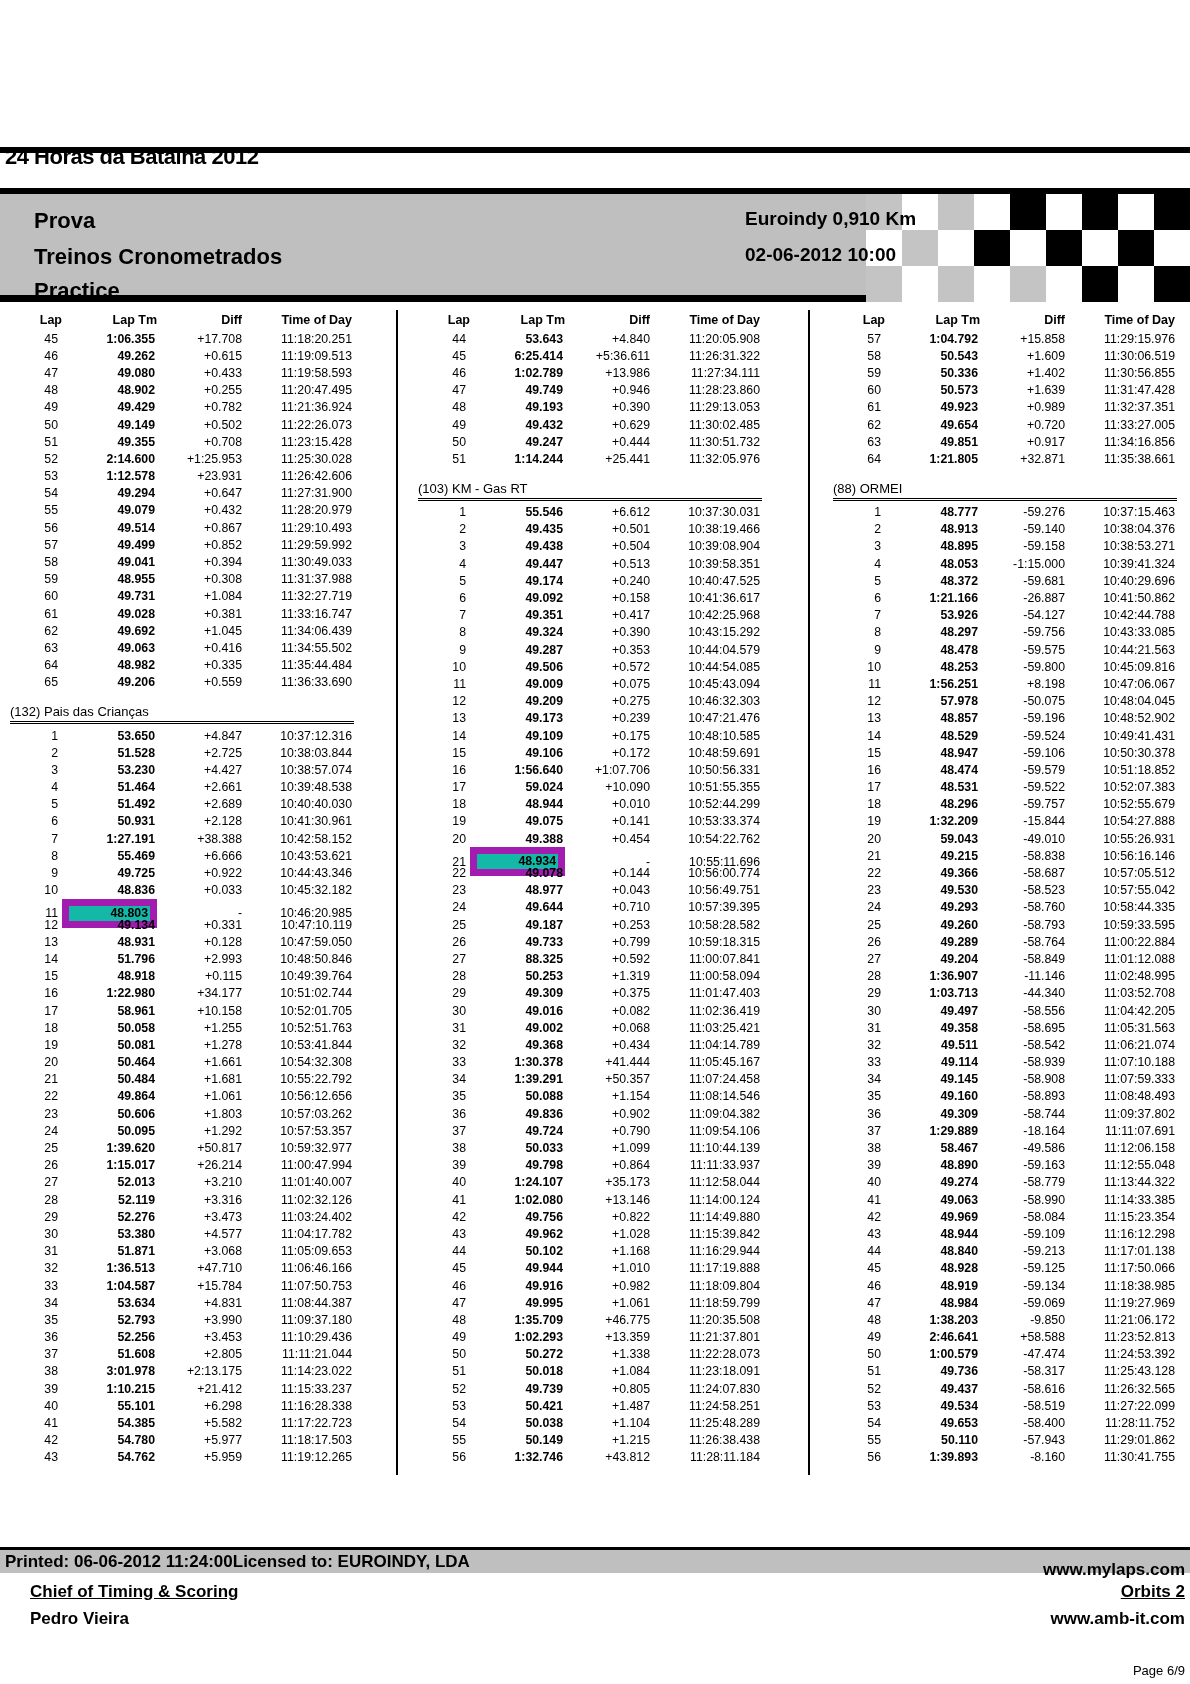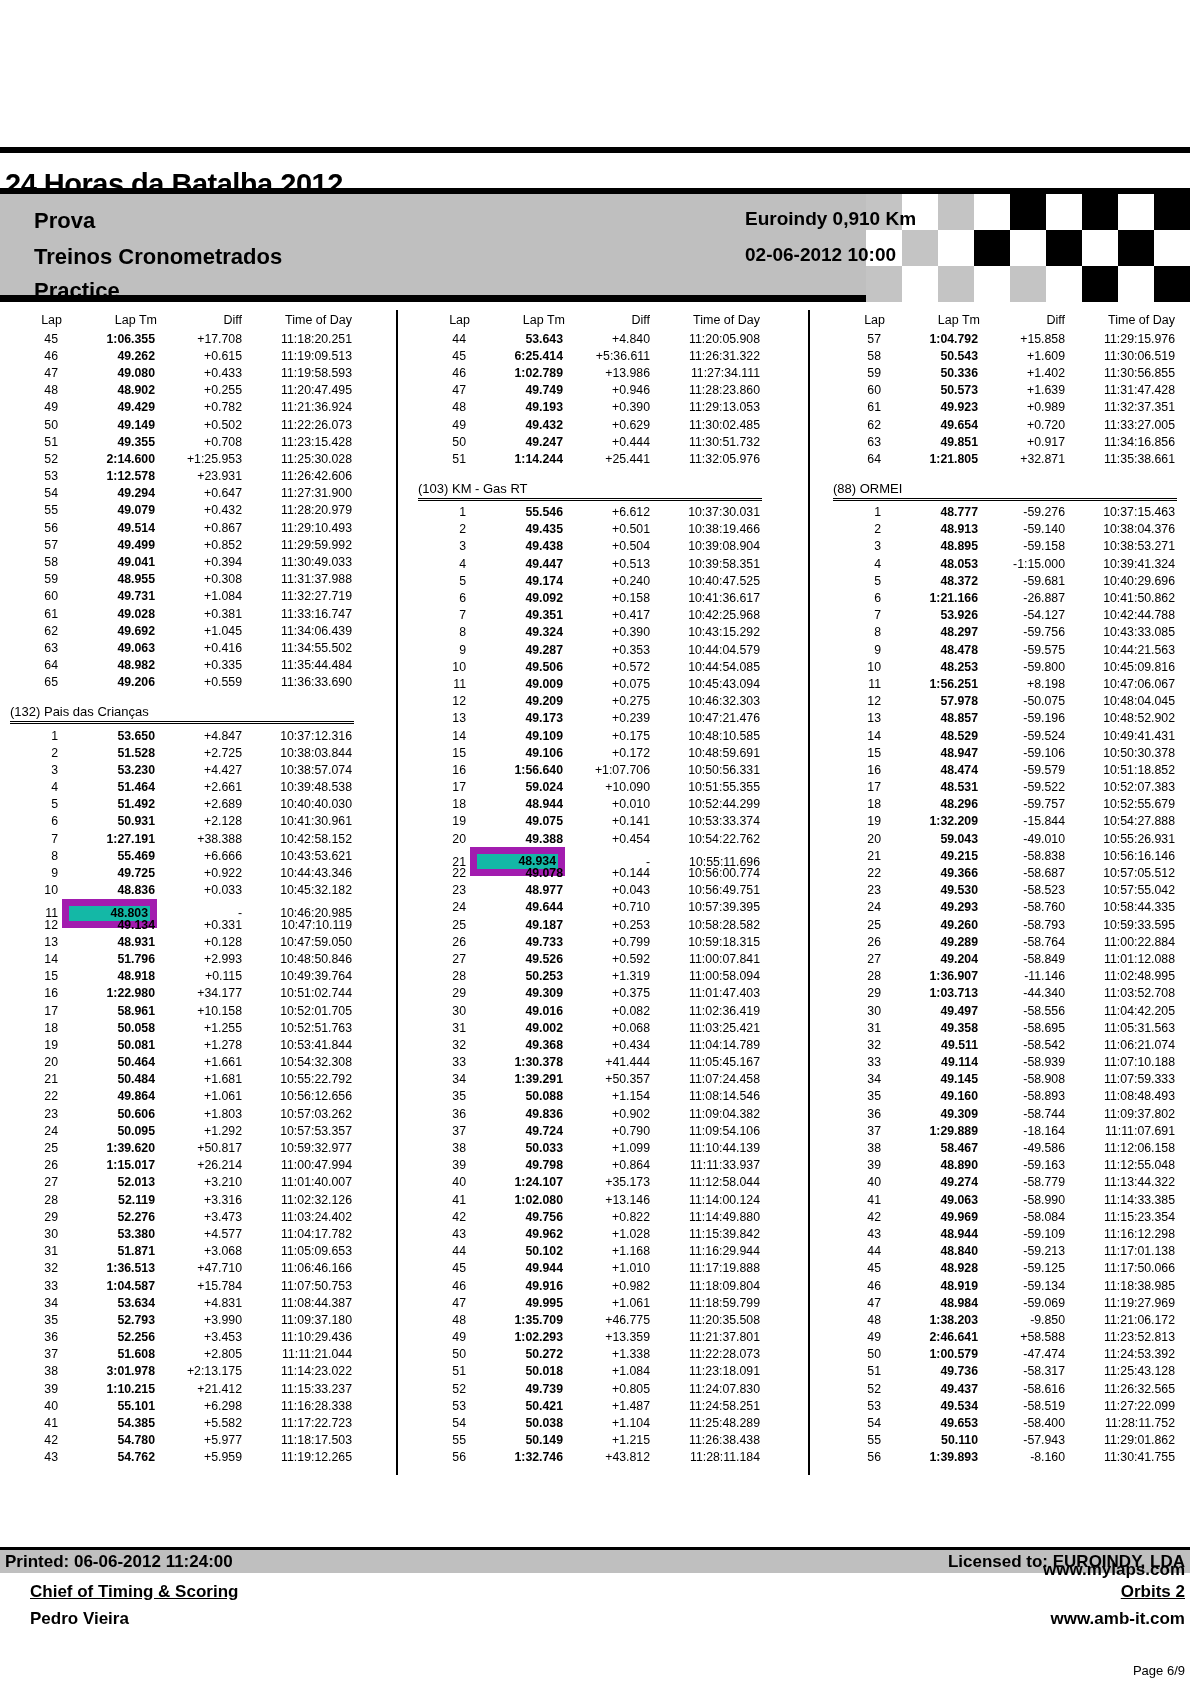--- a/index.html
+++ b/index.html
@@ -6,22 +6,22 @@
   html,body { background:#fff; }
   body {
     width:1190px; height:1684px; position:relative;
     font-family:"Liberation Sans", sans-serif; color:#000;
   }
   
   .rule { position:absolute; left:0; width:1190px; height:6px; background:#000; }
   #rule-top { top:147px; }
   #rule-title-bottom { top:188px; }
   .page-title {
-    position:absolute; top:168px; left:5px; width:1180px;
-    font-size:29px; font-weight:bold; letter-spacing:-0.5px;
+    position:absolute; top:144px; left:5px; width:1180px;
+    font-size:22px; font-weight:bold; letter-spacing:-0.5px;
   }
   .band {
     position:absolute; top:194px; left:0; width:1190px; height:108px;
     background:#bfbfbf; border-bottom:7px solid #000;
   }
   .band-label { position:absolute; left:34px; font-size:22px; font-weight:bold; }
   .band-value { position:absolute; left:745px; font-size:19px; font-weight:bold; z-index:3; }
   .bl-1 { top:14px; } .bl-2 { top:50px; } .bl-3 { top:84px; }
   .bv-1 { top:14px; } .bv-2 { top:50px; }
   #checker { position:absolute; left:866px; top:194px; width:324px; height:108px; z-index:1;
@@ -29,36 +29,36 @@
   #checker .cell { width:36px; height:36px; }
   
   .tcol { position:absolute; top:310px; min-height:1165px; }
   #tcol-0 { left:10px;  width:366px; }
   #tcol-1 { left:396px; width:376px; border-left:2px solid #000; padding-left:20px; }
   #tcol-2 { left:808px; width:376px; border-left:2px solid #000; padding-left:23px; }
   .t-head, .t-row {
     display:grid; grid-template-columns:52px 95px 85px 110px;
     align-items:center;
   }
-  .t-head { height:20px; font-size:12.5px; font-weight:normal; }
+  .t-head { height:20px; font-size:12.5px; font-weight:bold; }
   .t-row  { height:17.2px; font-size:12.3px; }
   .t-head span, .t-row span { text-align:right; white-space:nowrap; }
   .c-laptm { font-weight:bold; padding-right:2px; }
   .c-laptm.best { border:7px solid #a21caf; background:#14b8a6; line-height:15px; }
   .c-lap { padding-right:4px; }
   .section-title {
     margin-top:13px; font-size:13px; font-weight:normal;
     border-bottom:3px double #000; padding-bottom:2px; margin-bottom:3px;
     width:344px;
   }
   
   .foot-bar {
     position:absolute; top:1547px; left:0; width:1190px; height:26px;
     background:#bfbfbf; border-top:3px solid #000;
-    display:flex; justify-content:space-between; align-items:center;
+    display:flex; justify-content:flex-start; align-items:center;
     font-size:17px; font-weight:bold; padding:0 5px 0 5px;
   }
   .foot-line { position:absolute; font-size:17px; font-weight:bold; }
   .fl-left  { left:30px; }
   .fl-right { right:5px; text-align:right; }
   .fl-r1 { top:1582px;text-decoration:underline; } .fl-r2 { top:1609px;text-align:right; } .fl-r3 { top:1560px; }
   .page-num { position:absolute; right:5px; top:1663px; font-size:13px; font-weight:normal; }
 </style>
 </head>
 <body>
@@ -704,21 +704,21 @@
       <span class="c-tod">10:58:28.582</span>
     </div>
     <div class="t-row">
       <span class="c-lap">26</span>
       <span class="c-laptm">49.733</span>
       <span class="c-diff">+0.799</span>
       <span class="c-tod">10:59:18.315</span>
     </div>
     <div class="t-row">
       <span class="c-lap">27</span>
-      <span class="c-laptm">49.526</span>
+      <span class="c-laptm">88.325</span>
       <span class="c-diff">+0.592</span>
       <span class="c-tod">11:00:07.841</span>
     </div>
     <div class="t-row">
       <span class="c-lap">28</span>
       <span class="c-laptm">50.253</span>
       <span class="c-diff">+1.319</span>
       <span class="c-tod">11:00:58.094</span>
     </div>
     <div class="t-row">

